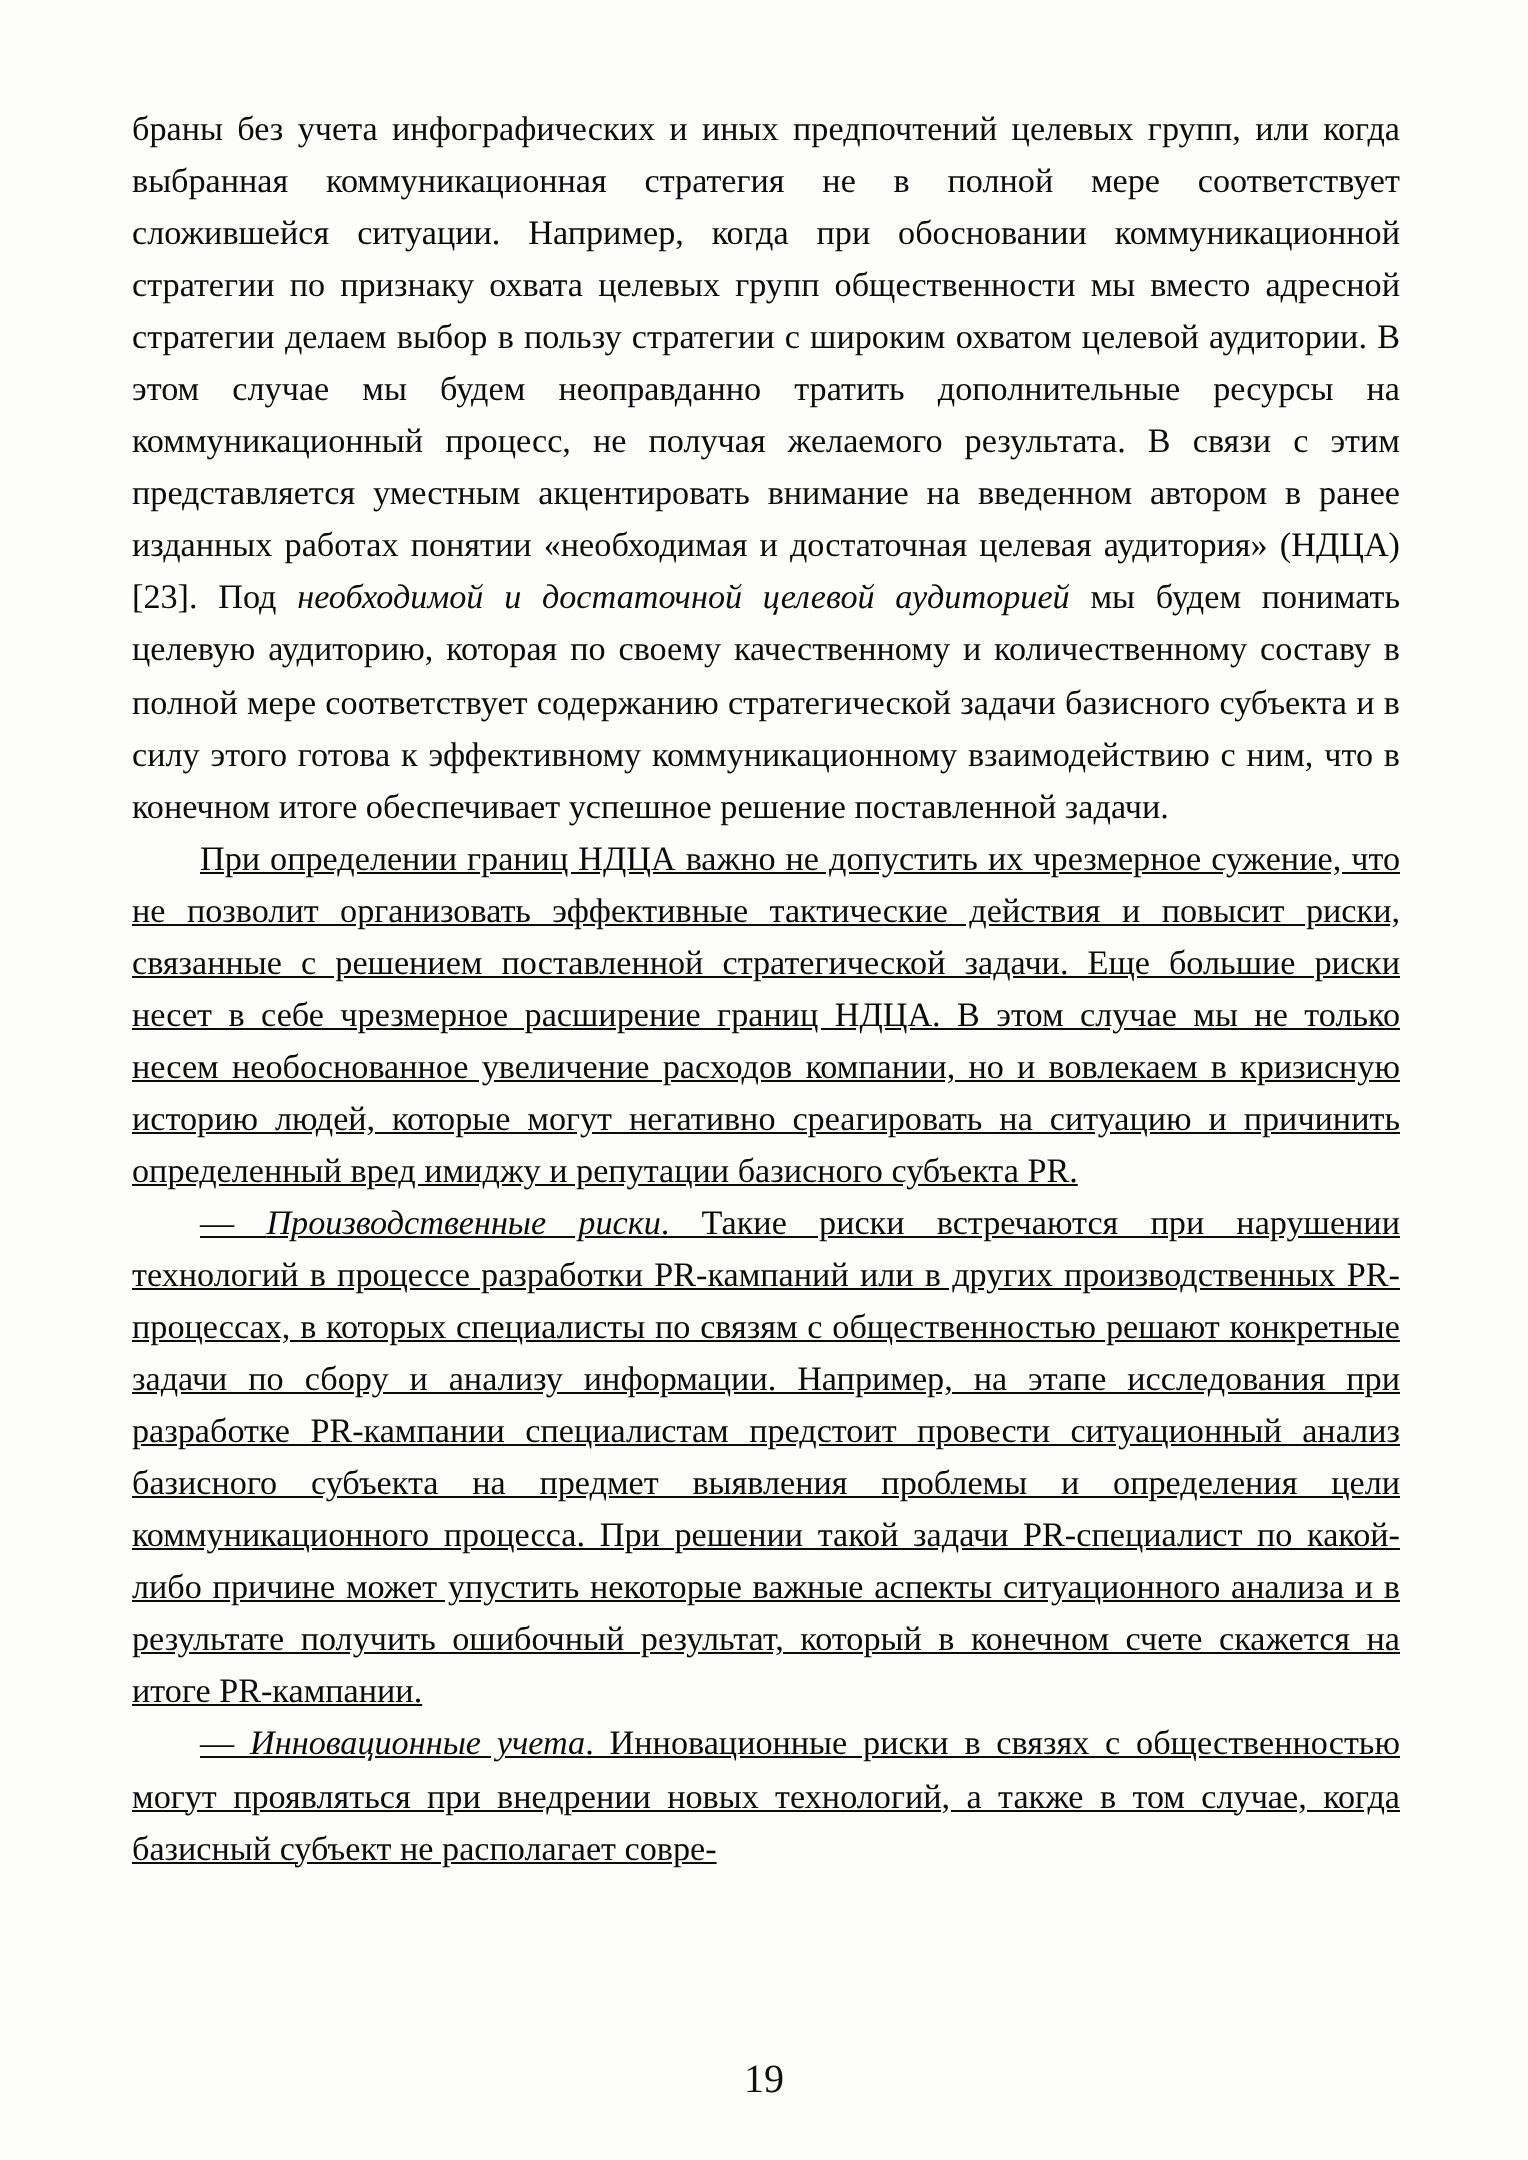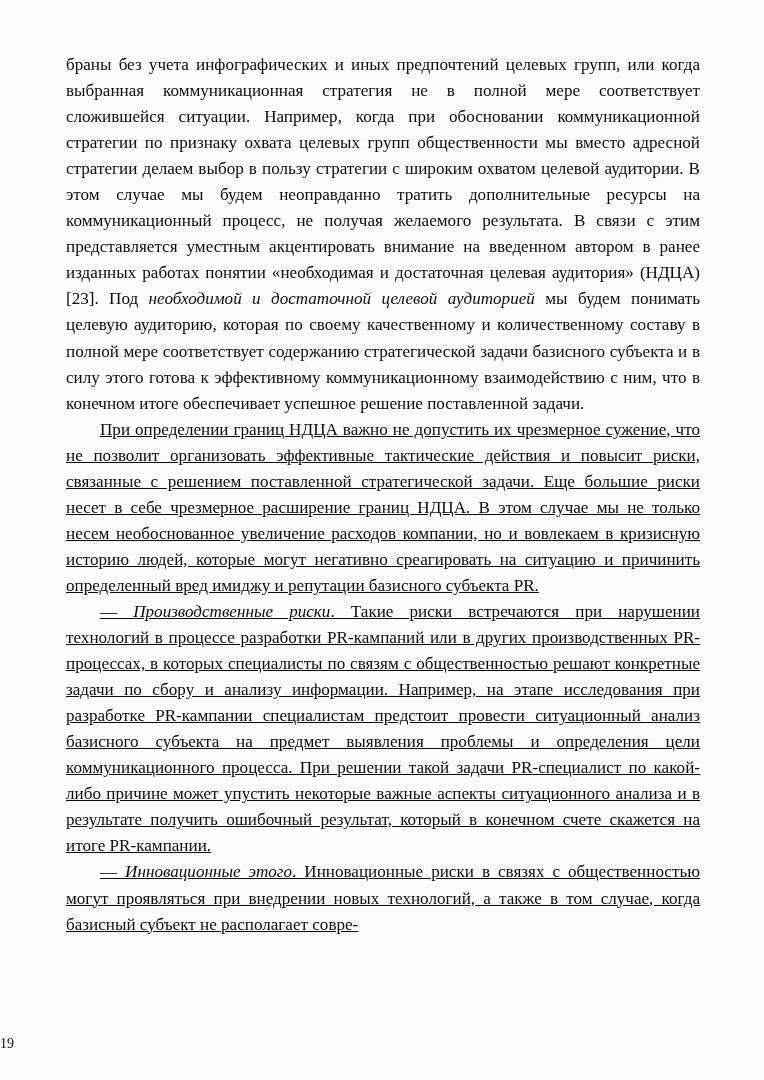--- a/index.html
+++ b/index.html
@@ -38,32 +38,33 @@
     text-decoration: underline;
   }
   .it {
     font-style: italic;
   }
   .page-number {
     position: absolute;
     left: 0;
     right: 0;
     bottom: 28px;
-    font-size: 14px;
+    text-align: center;
+    font-size: 20px;
     font-family: "Liberation Serif", serif;
     color: #111;
   }
 </style>
 </head>
 <body>
 
 <div class="page">
 
   <div class="body-text">
     <p class="para"><span>браны без учета инфографических и иных предпочтений целевых групп, или когда выбранная коммуникационная стратегия не в полной мере соответствует сложившейся ситуации. Например, когда при обосновании коммуникационной стратегии по признаку охвата целевых групп общественности мы вместо адресной стратегии делаем выбор в пользу стратегии с широким охватом целевой аудитории. В этом случае мы будем неоправданно тратить дополнительные ресурсы на коммуникационный процесс, не получая желаемого результата. В связи с этим представляется уместным акцентировать внимание на введенном автором в ранее изданных работах понятии «необходимая и достаточная целевая аудитория» (НДЦА) [23]. Под </span><span class="it">необходимой и достаточной целевой аудиторией</span><span> мы будем понимать целевую аудиторию, которая по своему качественному и количественному составу в полной мере соответствует содержанию стратегической задачи базисного субъекта и в силу этого готова к эффективному коммуникационному взаимодействию с ним, что в конечном итоге обеспечивает успешное решение поставленной задачи.</span></p>
     <p class="para indent"><span>При определении границ НДЦА важно не допустить их чрезмерное сужение, что не позволит организовать эффективные тактические действия и повысит риски, связанные с решением поставленной стратегической задачи. Еще большие риски несет в себе чрезмерное расширение границ НДЦА. В этом случае мы не только несем необоснованное увеличение расходов компании, но и вовлекаем в кризисную историю людей, которые могут негативно среагировать на ситуацию и причинить определенный вред имиджу и репутации базисного субъекта PR.</span></p>
     <p class="para indent"><span>— </span><span class="it">Производственные риски</span><span>. Такие риски встречаются при нарушении технологий в процессе разработки PR-кампаний или в других производственных PR-процессах, в которых специалисты по связям с общественностью решают конкретные задачи по сбору и анализу информации. Например, на этапе исследования при разработке PR-кампании специалистам предстоит провести ситуационный анализ базисного субъекта на предмет выявления проблемы и определения цели коммуникационного процесса. При решении такой задачи PR-специалист по какой-либо причине может упустить некоторые важные аспекты ситуационного анализа и в результате получить ошибочный результат, который в конечном счете скажется на итоге PR-кампании.</span></p>
-    <p class="para indent"><span>— </span><span class="it">Инновационные этого</span><span>. Инновационные риски в связях с общественностью могут проявляться при внедрении новых технологий, а также в том случае, когда базисный субъект не располагает совре-</span></p>
+    <p class="para indent"><span>— </span><span class="it">Инновационные учета</span><span>. Инновационные риски в связях с общественностью могут проявляться при внедрении новых технологий, а также в том случае, когда базисный субъект не располагает совре-</span></p>
   </div>
 
   <div class="page-number">19</div>
 
 </div>
 
 </body></html>

